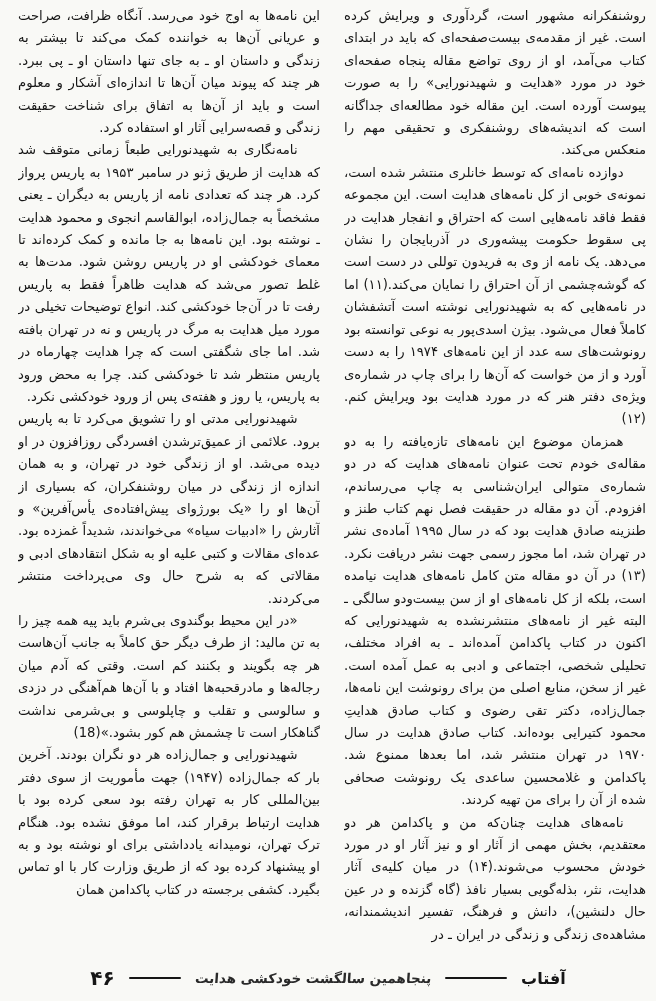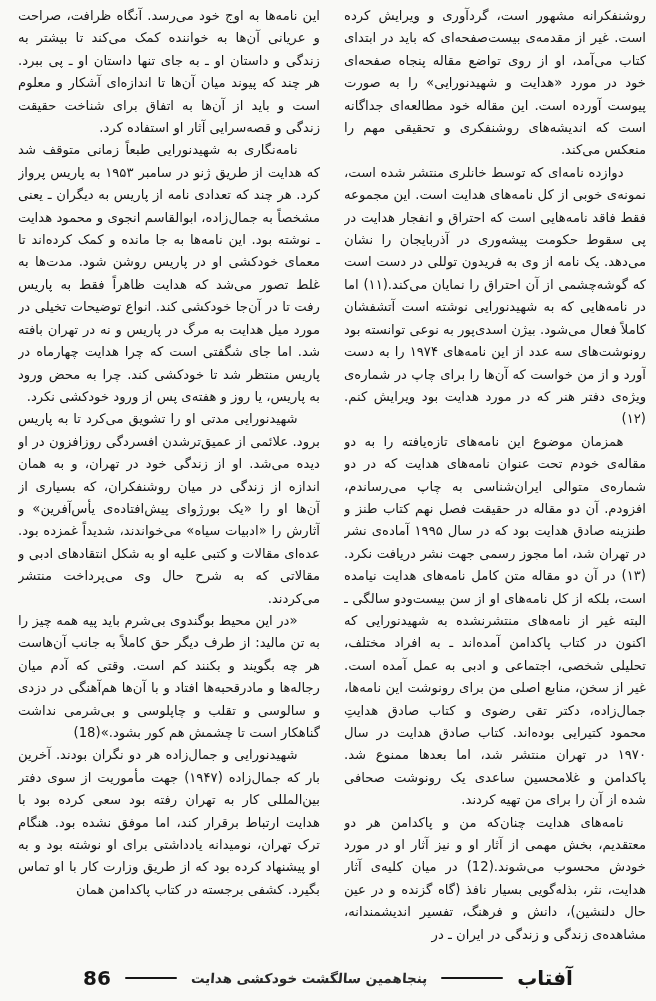--- a/index.html
+++ b/index.html
@@ -53,21 +53,21 @@
     left: 0;
     display: flex;
     direction: rtl;
     justify-content: center;
     align-items: center;
     gap: 14px;
     height: 26px;
   }
   .footer .mag-title {
     font-weight: bold;
-    font-size: 20px;
+    font-size: 16px;
     letter-spacing: 0.5px;
   }
   .footer .rule {
     display: inline-block;
     height: 2.5px;
     background: #161616;
     border-radius: 1px;
   }
   .footer .rule.long { width: 62px; }
   .footer .rule.short { width: 52px; }
@@ -88,34 +88,34 @@
 <body>
 
 <div class="page">
 
   <div class="content">
 
     <div class="col">
       <p class="cont">روشنفکرانه مشهور است، گردآوری و ویرایش کرده است. غیر از مقدمه‌ی بیست‌صفحه‌ای که باید در ابتدای کتاب می‌آمد، او از روی تواضع مقاله پنجاه صفحه‌ای خود در مورد «هدایت و شهیدنورایی» را به صورت پیوست آورده است. این مقاله خود مطالعه‌ای جداگانه است که اندیشه‌های روشنفکری و تحقیقی مهم را منعکس می‌کند.</p>
       <p>دوازده نامه‌ای که توسط خانلری منتشر شده است، نمونه‌ی خوبی از کل نامه‌های هدایت است. این مجموعه فقط فاقد نامه‌هایی است که احتراق و انفجار هدایت در پی سقوط حکومت پیشه‌وری در آذربایجان را نشان می‌دهد. یک نامه از وی به فریدون توللی در دست است که گوشه‌چشمی از آن احتراق را نمایان می‌کند.(۱۱) اما در نامه‌هایی که به شهیدنورایی نوشته است آتشفشان کاملاً فعال می‌شود. بیژن اسدی‌پور به نوعی توانسته بود رونوشت‌های سه عدد از این نامه‌های ۱۹۷۴ را به دست آورد و از من خواست که آن‌ها را برای چاپ در شماره‌ی ویژه‌ی دفتر هنر که در مورد هدایت بود ویرایش کنم.(۱۲)</p>
       <p>همزمان موضوع این نامه‌های تازه‌یافته را به دو مقاله‌ی خودم تحت عنوان نامه‌های هدایت که در دو شماره‌ی متوالی ایران‌شناسی به چاپ می‌رساندم، افزودم. آن دو مقاله در حقیقت فصل نهم کتاب طنز و طنزینه صادق هدایت بود که در سال ۱۹۹۵ آماده‌ی نشر در تهران شد، اما مجوز رسمی جهت نشر دریافت نکرد.(۱۳) در آن دو مقاله متن کامل نامه‌های هدایت نیامده است، بلکه از کل نامه‌های او از سن بیست‌ودو سالگی ـ البته غیر از نامه‌های منتشرنشده به شهیدنورایی که اکنون در کتاب پاکدامن آمده‌اند ـ به افراد مختلف، تحلیلی شخصی، اجتماعی و ادبی به عمل آمده است. غیر از سخن، منابع اصلی من برای رونوشت این نامه‌ها، جمال‌زاده، دکتر تقی رضوی و کتاب صادق هدایتِ محمود کتیرایی بوده‌اند. کتاب صادق هدایت در سال ۱۹۷۰ در تهران منتشر شد، اما بعدها ممنوع شد. پاکدامن و غلامحسین ساعدی یک رونوشت صحافی شده از آن را برای من تهیه کردند.</p>
-      <p>نامه‌های هدایت چنان‌که من و پاکدامن هر دو معتقدیم، بخش مهمی از آثار او و نیز آثار او در مورد خودش محسوب می‌شوند.(12) در میان کلیه‌ی آثار هدایت، نثر، بذله‌گویی بسیار نافذ (گاه گزنده و در عین حال دلنشین)، دانش و فرهنگ، تفسیر اندیشمندانه، مشاهده‌ی زندگی و زندگی در ایران ـ در</p>
+      <p>نامه‌های هدایت چنان‌که من و پاکدامن هر دو معتقدیم، بخش مهمی از آثار او و نیز آثار او در مورد خودش محسوب می‌شوند.(۱۴) در میان کلیه‌ی آثار هدایت، نثر، بذله‌گویی بسیار نافذ (گاه گزنده و در عین حال دلنشین)، دانش و فرهنگ، تفسیر اندیشمندانه، مشاهده‌ی زندگی و زندگی در ایران ـ در</p>
     </div>
 
     <div class="col">
       <p class="cont">این نامه‌ها به اوج خود می‌رسد. آنگاه ظرافت، صراحت و عریانی آن‌ها به خواننده کمک می‌کند تا بیشتر به زندگی و داستان او ـ به جای تنها داستان او ـ پی ببرد. هر چند که پیوند میان آن‌ها تا اندازه‌ای آشکار و معلوم است و باید از آن‌ها به اتفاق برای شناخت حقیقت زندگی و قصه‌سرایی آثار او استفاده کرد.</p>
       <p>نامه‌نگاری به شهیدنورایی طبعاً زمانی متوقف شد که هدایت از طریق ژنو در سامبر ۱۹۵۳ به پاریس پرواز کرد. هر چند که تعدادی نامه از پاریس به دیگران ـ یعنی مشخصاً به جمال‌زاده، ابوالقاسم انجوی و محمود هدایت ـ نوشته بود. این نامه‌ها به جا مانده و کمک کرده‌اند تا معمای خودکشی او در پاریس روشن شود. مدت‌ها به غلط تصور می‌شد که هدایت ظاهراً فقط به پاریس رفت تا در آن‌جا خودکشی کند. انواع توضیحات تخیلی در مورد میل هدایت به مرگ در پاریس و نه در تهران بافته شد. اما جای شگفتی است که چرا هدایت چهارماه در پاریس منتظر شد تا خودکشی کند. چرا به محض ورود به پاریس، یا روز و هفته‌ی پس از ورود خودکشی نکرد.</p>
       <p>شهیدنورایی مدتی او را تشویق می‌کرد تا به پاریس برود. علائمی از عمیق‌ترشدن افسردگی روزافزون در او دیده می‌شد. او از زندگی خود در تهران، و به همان اندازه از زندگی در میان روشنفکران، که بسیاری از آن‌ها او را «یک بورژوای پیش‌افتاده‌ی یأس‌آفرین» و آثارش را «ادبیات سیاه» می‌خواندند، شدیداً غمزده بود. عده‌ای مقالات و کتبی علیه او به شکل انتقادهای ادبی و مقالاتی که به شرح حال وی می‌پرداخت منتشر می‌کردند.</p>
       <p>«در این محیط بوگندوی بی‌شرم باید پیه همه چیز را به تن مالید: از طرف دیگر حق کاملاً به جانب آن‌هاست هر چه بگویند و بکنند کم است. وقتی که آدم میان رجاله‌ها و مادرقحبه‌ها افتاد و با آن‌ها هم‌آهنگی در دزدی و سالوسی و تقلب و چاپلوسی و بی‌شرمی نداشت گناهکار است تا چشمش هم کور بشود.»(18)</p>
       <p>شهیدنورایی و جمال‌زاده هر دو نگران بودند. آخرین بار که جمال‌زاده (۱۹۴۷) جهت مأموریت از سوی دفتر بین‌المللی کار به تهران رفته بود سعی کرده بود با هدایت ارتباط برقرار کند، اما موفق نشده بود. هنگام ترک تهران، نومیدانه یادداشتی برای او نوشته بود و به او پیشنهاد کرده بود که از طریق وزارت کار با او تماس بگیرد. کشفی برجسته در کتاب پاکدامن همان</p>
     </div>
 
   </div>
 
   <div class="footer">
     <span class="mag-title">آفتاب</span>
     <span class="rule long"></span>
     <span class="section-title">پنجاهمین سالگشت خودکشی هدایت</span>
     <span class="rule short"></span>
-    <span class="page-number">86</span>
+    <span class="page-number">۴۶</span>
   </div>
 
 </div>
 
 </body></html>

